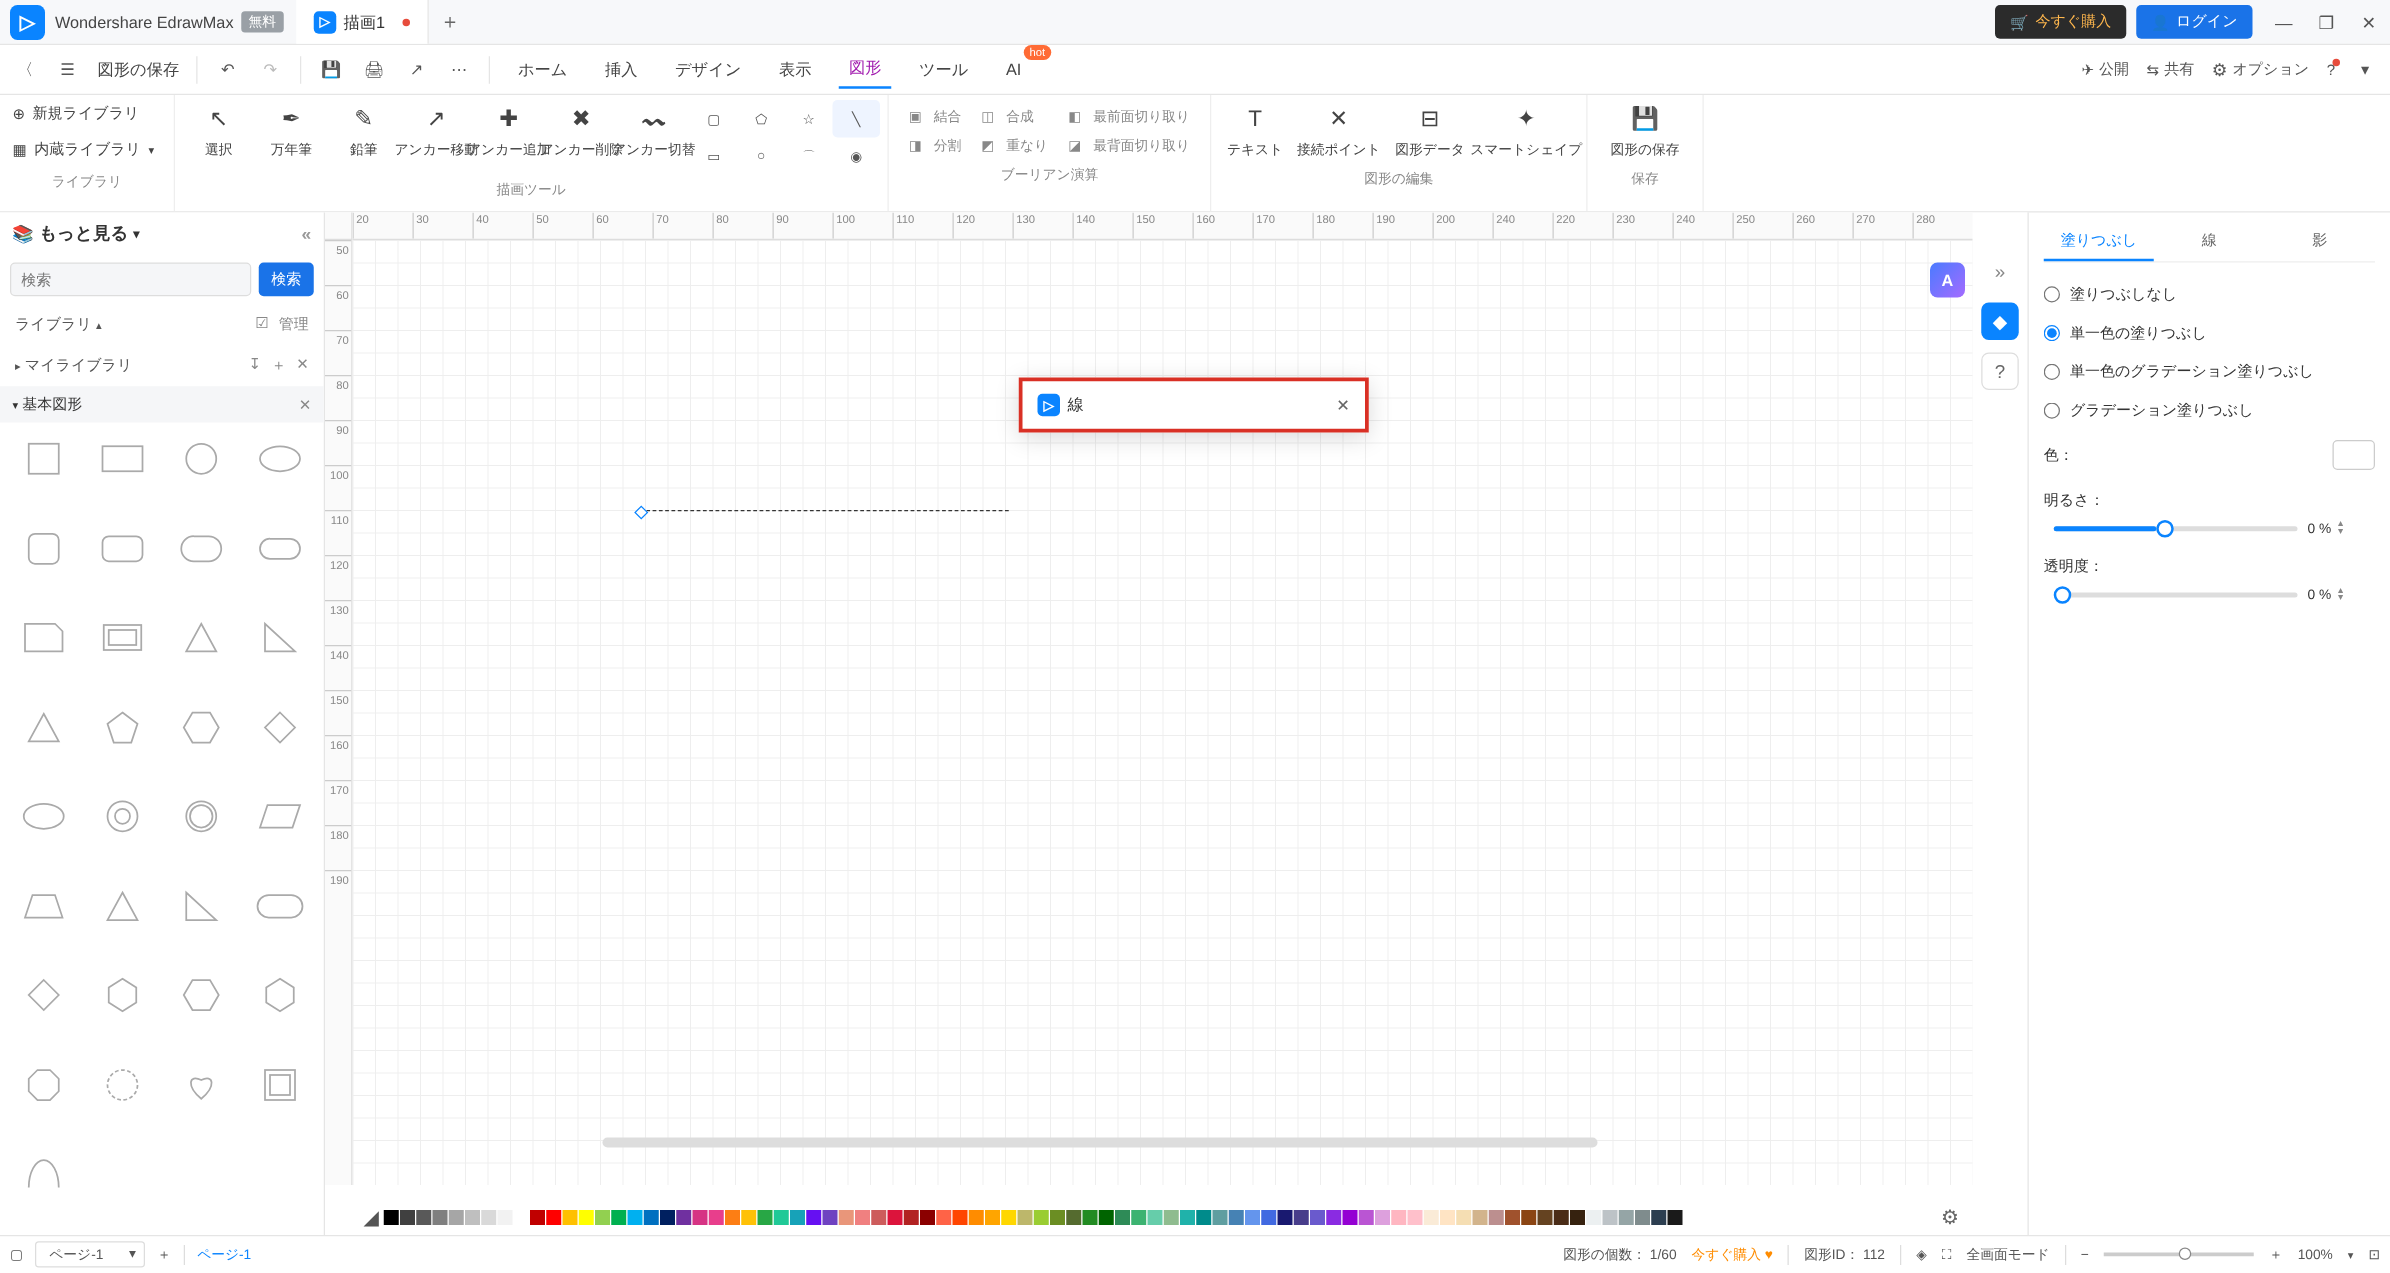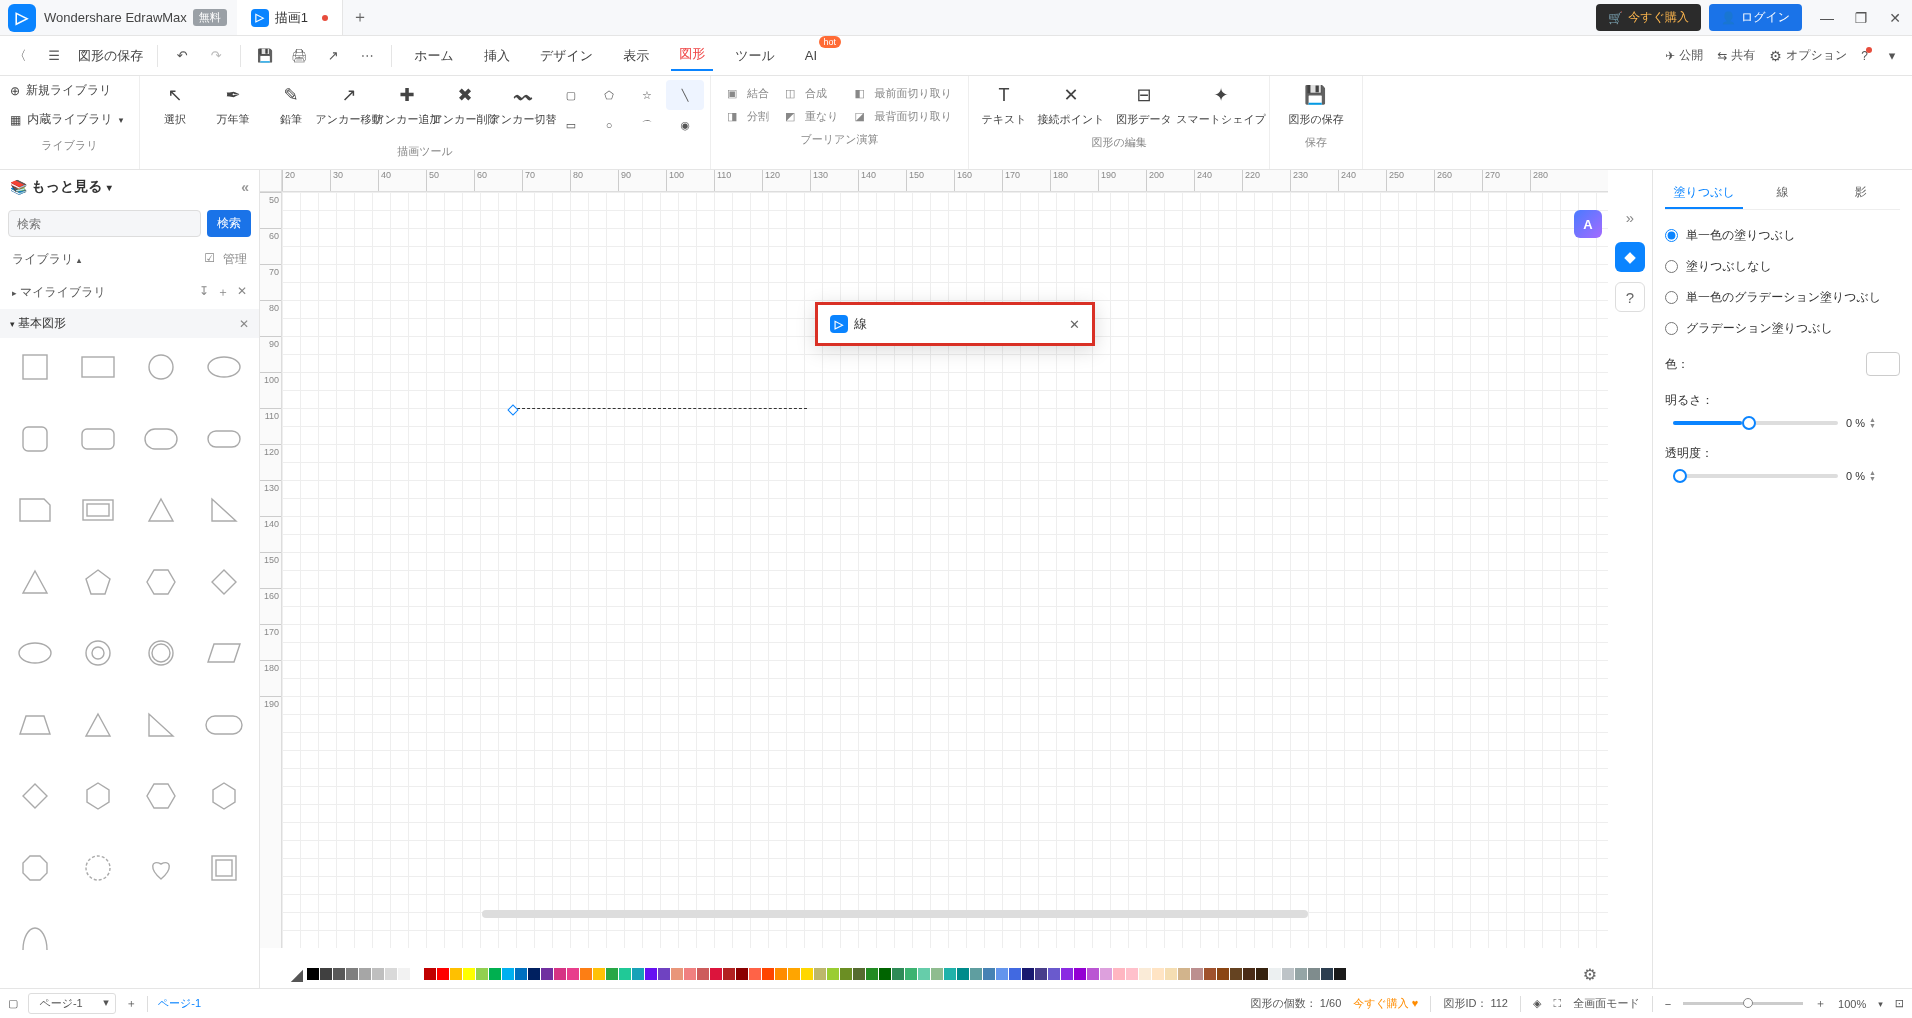--- a/index.html
+++ b/index.html
@@ -19,21 +19,21 @@
 .titlebar .tbtn { padding: 5px 12px; font-size: 12px; border-radius: 4px; margin-right: 8px; display: flex; align-items: center; gap: 5px; }
 .titlebar .tbtn.dark { background: #2b2b2b; color: #ffb74d; }
 .titlebar .tbtn.blue { background: #1a73e8; color: #fff; }
 .titlebar .winctl { width: 34px; text-align: center; color: #555; font-size: 14px; }
 
 
 .quickbar { height: 40px; display: flex; align-items: center; border-bottom: 1px solid #e5e5e5; padding: 0 10px; gap: 14px; font-size: 13px; color: #444; }
 .quickbar .sep { width: 1px; height: 22px; background: #e5e5e5; }
 .qicon { width: 20px; display: inline-flex; justify-content: center; color: #555; }
 .menu-item { padding: 4px 8px; cursor: pointer; }
-.menu-item.active { color: #ef4444; border-bottom: 2px solid #0a84ff; padding-bottom: 6px; }
+.menu-item.active { color: #a21caf; border-bottom: 2px solid #0a84ff; padding-bottom: 6px; }
 .menu-item.ai { position: relative; }
 .menu-item.ai .hot { position: absolute; top: -8px; right: -16px; background: #ff6b35; color: #fff; font-size: 9px; border-radius: 8px; padding: 1px 5px; }
 .quickbar .right { margin-left: auto; display: flex; gap: 14px; align-items: center; }
 .rbtn { display: flex; align-items: center; gap: 4px; color: #555; font-size: 12px; }
 .gear { font-size: 14px; }
 .helpdot{ position:relative; }
 .helpdot::after{content:'';position:absolute;top:-2px;right:-4px;width:6px;height:6px;background:#e74c3c;border-radius:50%;}
 
 
 .ribbon { height: 94px; display: flex; border-bottom: 1px solid #e5e5e5; font-size: 11px; color: #444; }
@@ -96,21 +96,21 @@
 .dialog-body { padding: 10px 20px 16px; }
 .drow { display: flex; align-items: center; margin-bottom: 12px; }
 .drow label { width: 70px; font-size: 12px; }
 .drow input { flex: 1; border: 1px solid #ccc; border-radius: 4px; padding: 6px 8px; font-size: 12px; }
 .drow input.focused{ border-color:#0a84ff; box-shadow:0 0 0 2px rgba(10,132,255,0.2);}
 .dbtns { display: flex; gap: 10px; justify-content: center; }
 .dbtns button { padding: 6px 24px; border-radius: 4px; font-size: 12px; border: 1px solid #ccc; background: #f3f3f3; }
 .dbtns button.primary { background: #1a73e8; color: #fff; border-color: #1a73e8; }
 
 
-.rightpanel { width: 260px; border-left: 1px solid #e5e5e5; padding: 8px 12px; font-size: 12px; }
+.rightpanel { width: 290px; border-left: 1px solid #e5e5e5; padding: 8px 12px; font-size: 12px; }
 .rptabs { display: flex; border-bottom: 1px solid #eee; margin-bottom: 10px; }
 .rptabs div { flex: 1; text-align: center; padding: 6px 0; color: #666; cursor:pointer;}
 .rptabs div.active { color: #0a84ff; border-bottom: 2px solid #0a84ff; }
 .radiolist label { display: flex; align-items: center; gap: 8px; padding: 7px 0; }
 .radiolist input { accent-color: #0a84ff; }
 .rprow { display: flex; align-items: center; padding: 8px 0; }
 .rprow .lab { width: 70px; }
 .rprow .cw { margin-left: auto; width: 34px; height: 24px; border: 1px solid #ccc; border-radius: 4px; background:#fff;}
 .slider { flex: 1; height: 4px; background: #ddd; border-radius: 2px; position: relative; margin: 0 8px; }
 .slider .fill { height: 100%; background: #0a84ff; border-radius: 2px; }
@@ -667,26 +667,26 @@
   </div>
 
   <div class="rightpanel">
     <div class="rptabs">
       <div class="active">塗りつぶし</div>
       <div>線</div>
       <div>影</div>
     </div>
     <div class="radiolist">
       <label>
+          <input type="radio" name="fill" style="">
+          <span>塗りつぶしなし</span>
+        </label>
+      <label>
           <input type="radio" name="fill" checked="" style="">
           <span>単一色の塗りつぶし</span>
-        </label>
-      <label>
-          <input type="radio" name="fill" style="">
-          <span>塗りつぶしなし</span>
         </label>
       <label>
           <input type="radio" name="fill" style="">
           <span>単一色のグラデーション塗りつぶし</span>
         </label>
       <label>
           <input type="radio" name="fill" style="">
           <span>グラデーション塗りつぶし</span>
         </label>
     </div>

